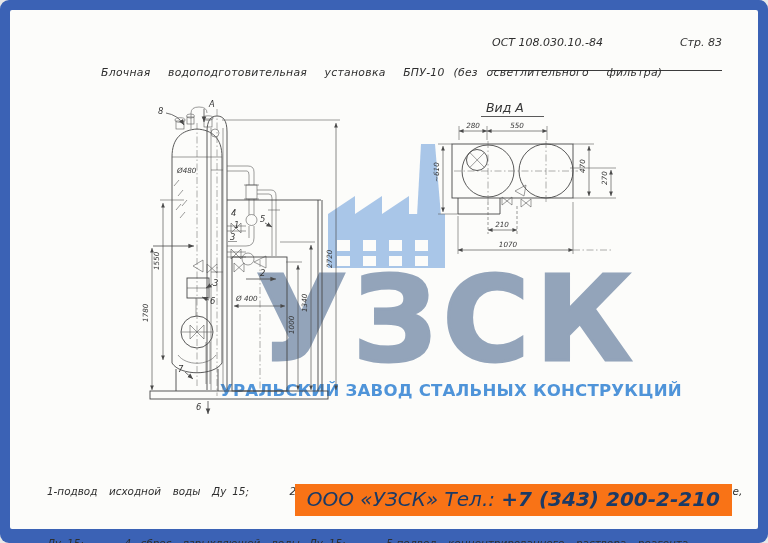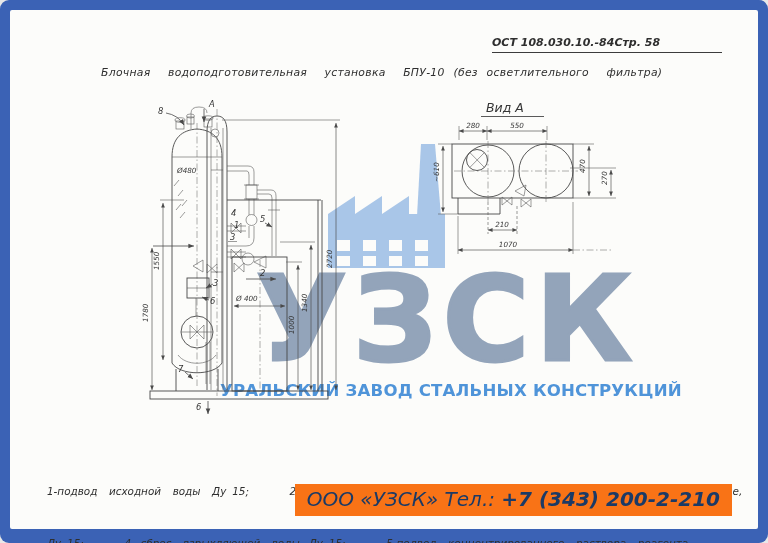--- a/index.html
+++ b/index.html
@@ -1,22 +1,22 @@
 <!DOCTYPE html>
 <html><head>
 <meta charset="utf-8">
 <style>
   html,body{margin:0;padding:0;background:#e8e8e8;}
   #canvas{position:relative;width:768px;height:543px;background:#3b62b5;border-radius:9px;overflow:hidden;
           font-family:"DejaVu Sans",sans-serif;}
   #page{position:absolute;left:10px;top:10px;right:10px;bottom:14px;background:#fcfcfa;border-radius:2px;}
   
   .hw{position:absolute;font-style:italic;color:#2e2e2e;z-index:4;white-space:pre;}
-  #hdr{left:482px;top:26px;width:230px;display:flex;
-       border-bottom:1.3px solid #3c3c3c;padding-bottom:3px;font-size:11px;font-weight:bold;}
+  #hdr{left:482px;top:26px;width:230px;display:flex;justify-content:space-between;
+       border-bottom:1.3px solid #3c3c3c;padding-bottom:21px;font-size:11px;}
   #ttl{left:47px;top:56px;font-size:10.8px;letter-spacing:.3px;word-spacing:5px;margin-left:44px;}
   #notes{left:37px;top:439px;font-size:10.4px;line-height:17.2px;word-spacing:2.5px;z-index:4;
          position:absolute;font-style:italic;color:#2e2e2e;white-space:pre-wrap;}
   
   #wm{position:absolute;inset:0;z-index:1;}
   .wm-big{position:absolute;left:202px;top:250px;font-size:118px;font-weight:bold;line-height:1;
           color:#93a4ba;letter-spacing:6px;padding-left:44px;-webkit-text-stroke:3px #93a4ba;}
   .wm-sub{position:absolute;left:210px;top:371px;font-size:16.6px;font-weight:bold;color:#4f94d9;
           white-space:nowrap;letter-spacing:.2px;}
   #factory{position:absolute;left:313px;top:130px;}
@@ -265,21 +265,21 @@
         <line class="tn" x1="563" y1="192" x2="563" y2="244"></line>
         <line class="dim" x1="448" y1="240" x2="563" y2="240"></line>
         <line class="cdl" x1="563" y1="240" x2="602" y2="240"></line>
         <text x="498" y="237" text-anchor="middle">1070</text>
       </g>
     </g>
   </svg>
 
   <div id="hdr" class="hw">
     <span>ОСТ 108.030.10.-84</span>
-    <span>Стр. 58</span>
+    <span>Стр. 83</span>
   </div>
 
   <div id="ttl" class="hw">Блочная  водоподготовительная  установка  БПУ-10 (без осветлительного  фильтра)</div>
 
   <div id="notes">
     <div>1-подвод  исходной  воды  Ду 15;       2-отвод  обработанной  воды, Ду 15;       3-подвод  воды  на  взрыхление,</div>
     <div>Ду 15;       4- сброс  взрыхляющей  воды, Ду 15;       5-подвод  концентрированного  раствора  реагента,</div>
     
     
   </div>

